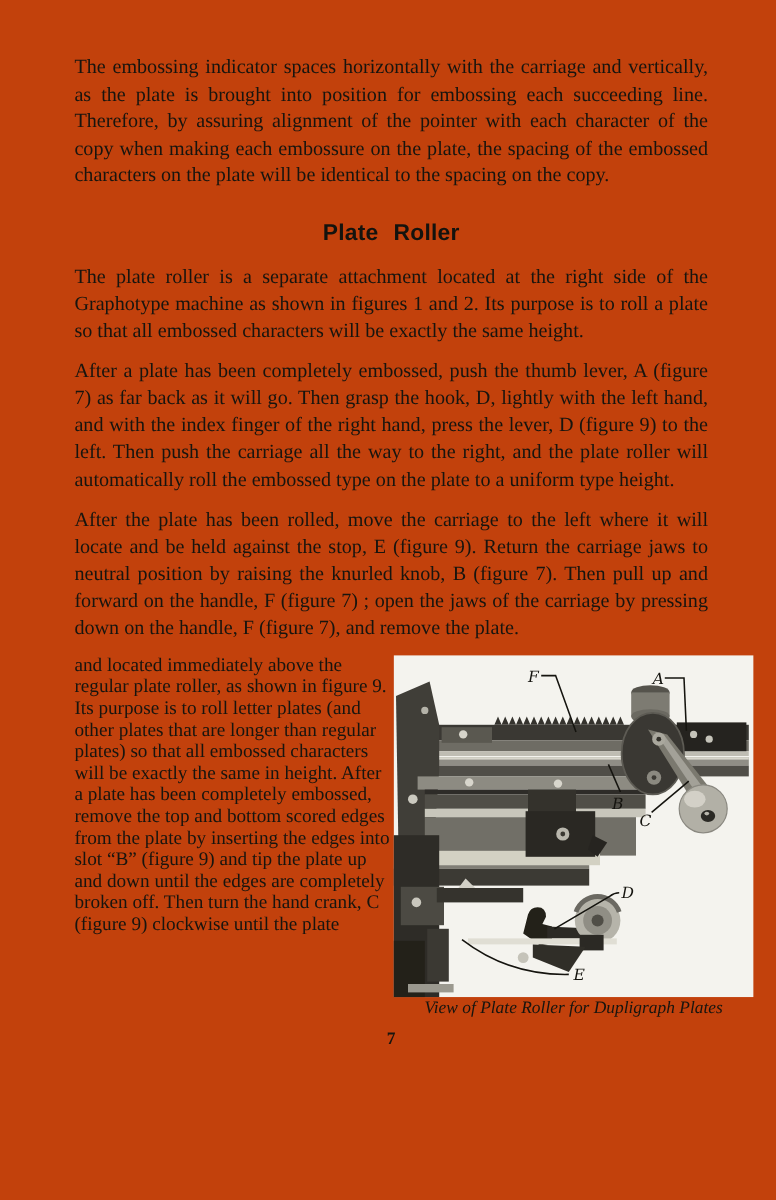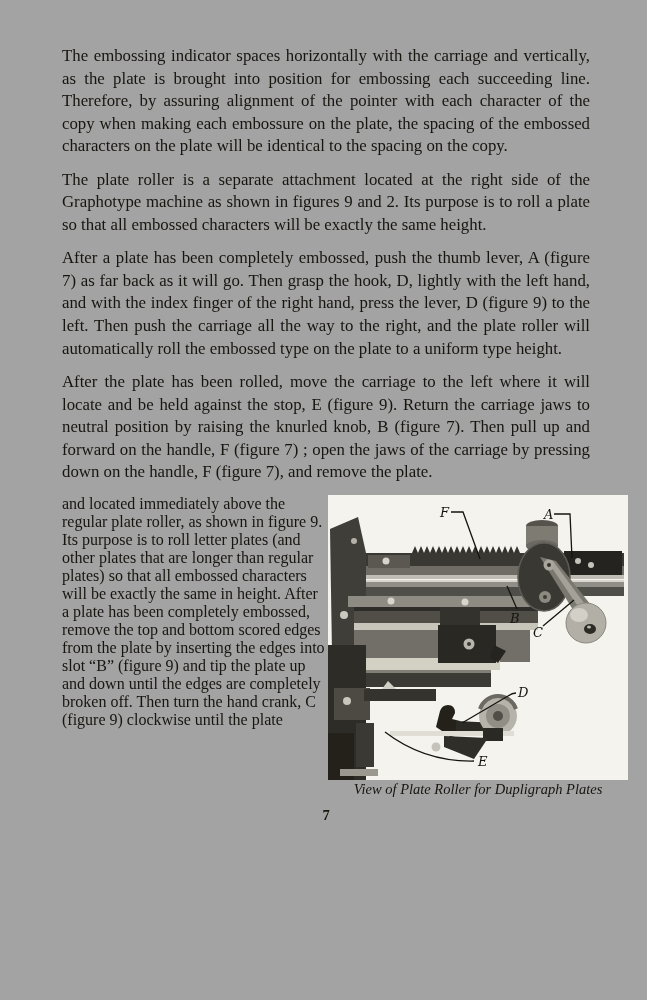--- a/index.html
+++ b/index.html
@@ -1,18 +1,18 @@
 <!DOCTYPE html>
 <html><head>
 <meta charset="utf-8">
 <style>
   html,body{margin:0;padding:0;background:#e8e8e6;}
   .page{
     position:relative;width:647px;height:1000px;margin:0 auto;
-    background:#a3a3a3;overflow:hidden;
+    background:#c2410c;overflow:hidden;
     font-family:"Liberation Serif", serif;color:#17150f;
   }
   .content{position:absolute;left:62px;top:45px;width:528px;}
   p.body{
     font-size:16.8px;line-height:22.55px;text-align:justify;
     margin:0 0 11px 0;
   }
   p.lead{margin-bottom:0;}
   h2.section{
     font-family:"Liberation Sans", sans-serif;font-weight:bold;
@@ -42,22 +42,23 @@
   }
 </style>
 </head>
 <body>
 
 <div class="page">
   <div class="content">
 
     <p class="body">The embossing indicator spaces horizontally with the carriage and vertically, as the plate is brought into position for embossing each succeeding line. Therefore, by assuring alignment of the pointer with each character of the copy when making each embossure on the plate, the spacing of the embossed characters on the plate will be identical to the spacing on the copy.</p>
 
+    <h2 class="section">Plate Roller</h2>
 
-    <p class="body">The plate roller is a separate attachment located at the right side of the Graphotype machine as shown in figures 9 and 2. Its purpose is to roll a plate so that all embossed characters will be exactly the same height.</p>
+    <p class="body">The plate roller is a separate attachment located at the right side of the Graphotype machine as shown in figures 1 and 2. Its purpose is to roll a plate so that all embossed characters will be exactly the same height.</p>
 
     <p class="body">After a plate has been completely embossed, push the thumb lever, A (figure 7) as far back as it will go. Then grasp the hook, D, lightly with the left hand, and with the index finger of the right hand, press the lever, D (figure 9) to the left. Then push the carriage all the way to the right, and the plate roller will automatically roll the embossed type on the plate to a uniform type height.</p>
 
     <p class="body">After the plate has been rolled, move the carriage to the left where it will locate and be held against the stop, E (figure 9). Return the carriage jaws to neutral position by raising the knurled knob, B (figure 7). Then pull up and forward on the handle, F (figure 7) ; open the jaws of the carriage by pressing down on the handle, F (figure 7), and remove the plate.</p>
 
 
     <div class="body rest">
       <span class="figure">
 
         <svg width="300" height="285" viewBox="0 0 300 285" xmlns="http://www.w3.org/2000/svg">

